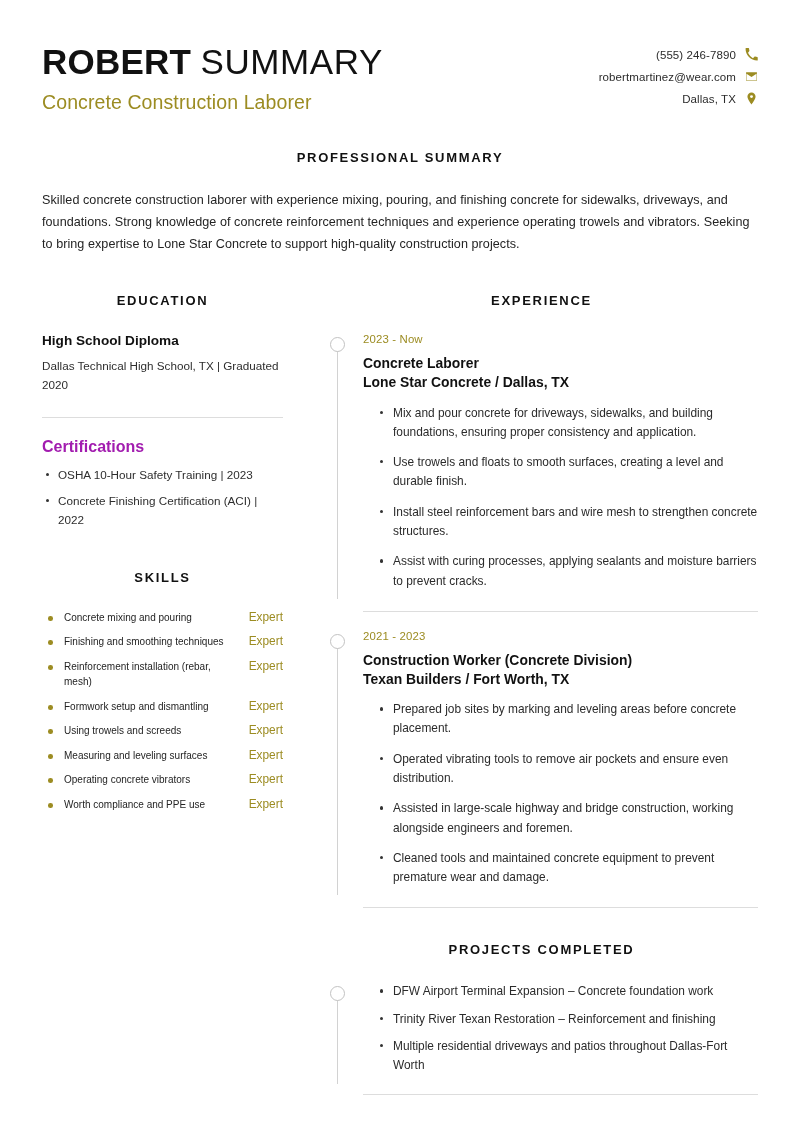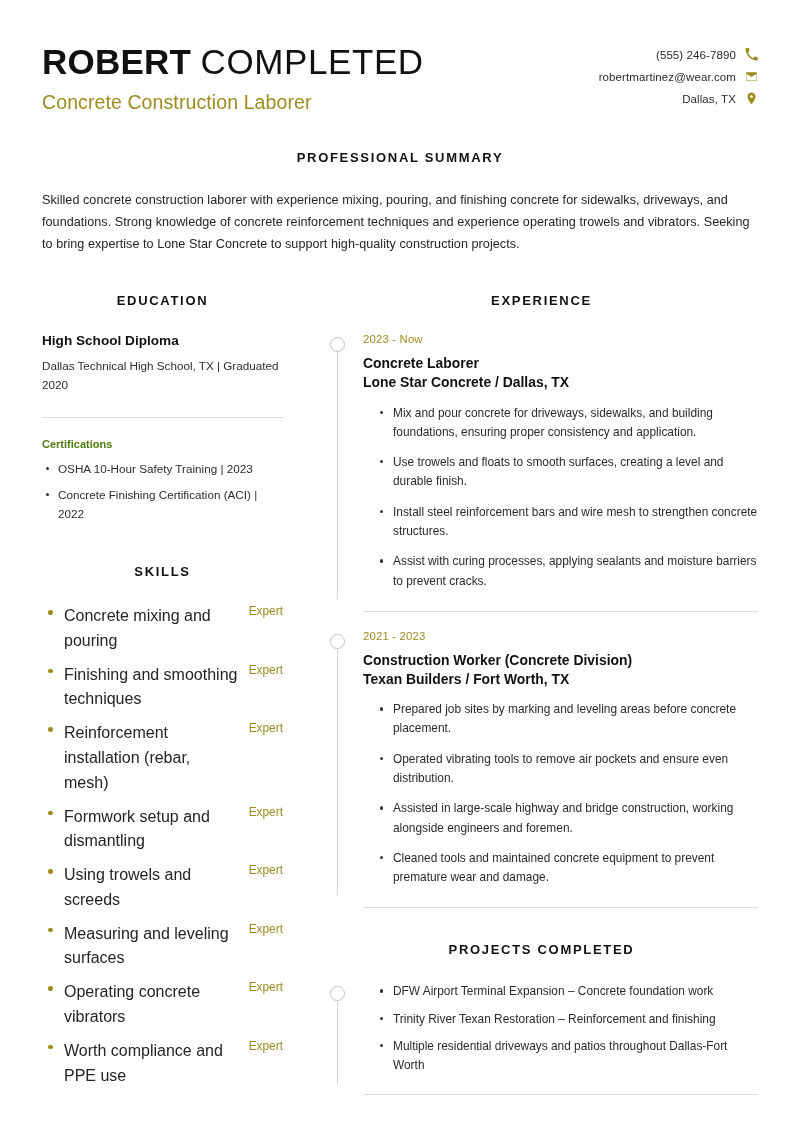--- a/index.html
+++ b/index.html
@@ -143,23 +143,23 @@
     line-height: 1.62;
     color: #2e2e2e;
   }
   .sep {
     height: 1px;
     background: #dddddd;
     margin: 22px 0 20px 0;
   }
 
   .cert-title {
-    font-size: 11px;
-    font-weight: 700;
-    color: #4d7c0f;
+    font-size: 16px;
+    font-weight: 700;
+    color: #a21caf;
     margin-bottom: 10px;
   }
   .cert-list { list-style: none; }
   .cert-list li {
     position: relative;
     font-size: 11.7px;
     line-height: 1.62;
     color: #2e2e2e;
     padding-left: 16px;
     margin-bottom: 7px;
@@ -181,21 +181,21 @@
     display: flex;
     align-items: flex-start;
     justify-content: space-between;
     margin-bottom: 9px;
     gap: 10px;
   }
   .skill-name {
     position: relative;
     flex: 1 1 auto;
     padding-left: 22px;
-    font-size: 16px;
+    font-size: 10px;
     line-height: 1.55;
     color: #242424;
   }
   .skill-name::before {
     content: "";
     position: absolute;
     left: 6px;
     top: 6px;
     width: 4.6px;
     height: 4.6px;
@@ -291,21 +291,21 @@
   .proj-list li { margin-bottom: 8px; }
 </style>
 </head>
 <body>
 
 <div class="page">
 
   <div class="header">
 
     <div class="name-block">
-      <div class="name"><span class="first">ROBERT</span> <span class="last">COMPLETED</span></div>
+      <div class="name"><span class="first">ROBERT</span> <span class="last">SUMMARY</span></div>
       <div class="job-title">Concrete Construction Laborer</div>
     </div>
 
     <div class="contact">
 
       <div class="contact-row">
         <span>(555) 246-7890</span>
         <span class="contact-icon">
           <svg width="13" height="13" viewBox="0 0 24 24" fill="#9c8c22">
               <path d="M6.6 10.8c1.8 3.5 4.6 6.3 8.1 8.1l2.7-2.7c.4-.4.9-.5 1.3-.3 1.2.4 2.5.6 3.8.6.6 0 1 .4 1 1V22c0 .6-.4 1-1 1C10.7 23 1 13.3 1 1c0-.6.4-1 1-1h4.5c.6 0 1 .4 1 1 0 1.3.2 2.6.6 3.8.1.4 0 .9-.3 1.3l-2.2 2.7z"></path>

